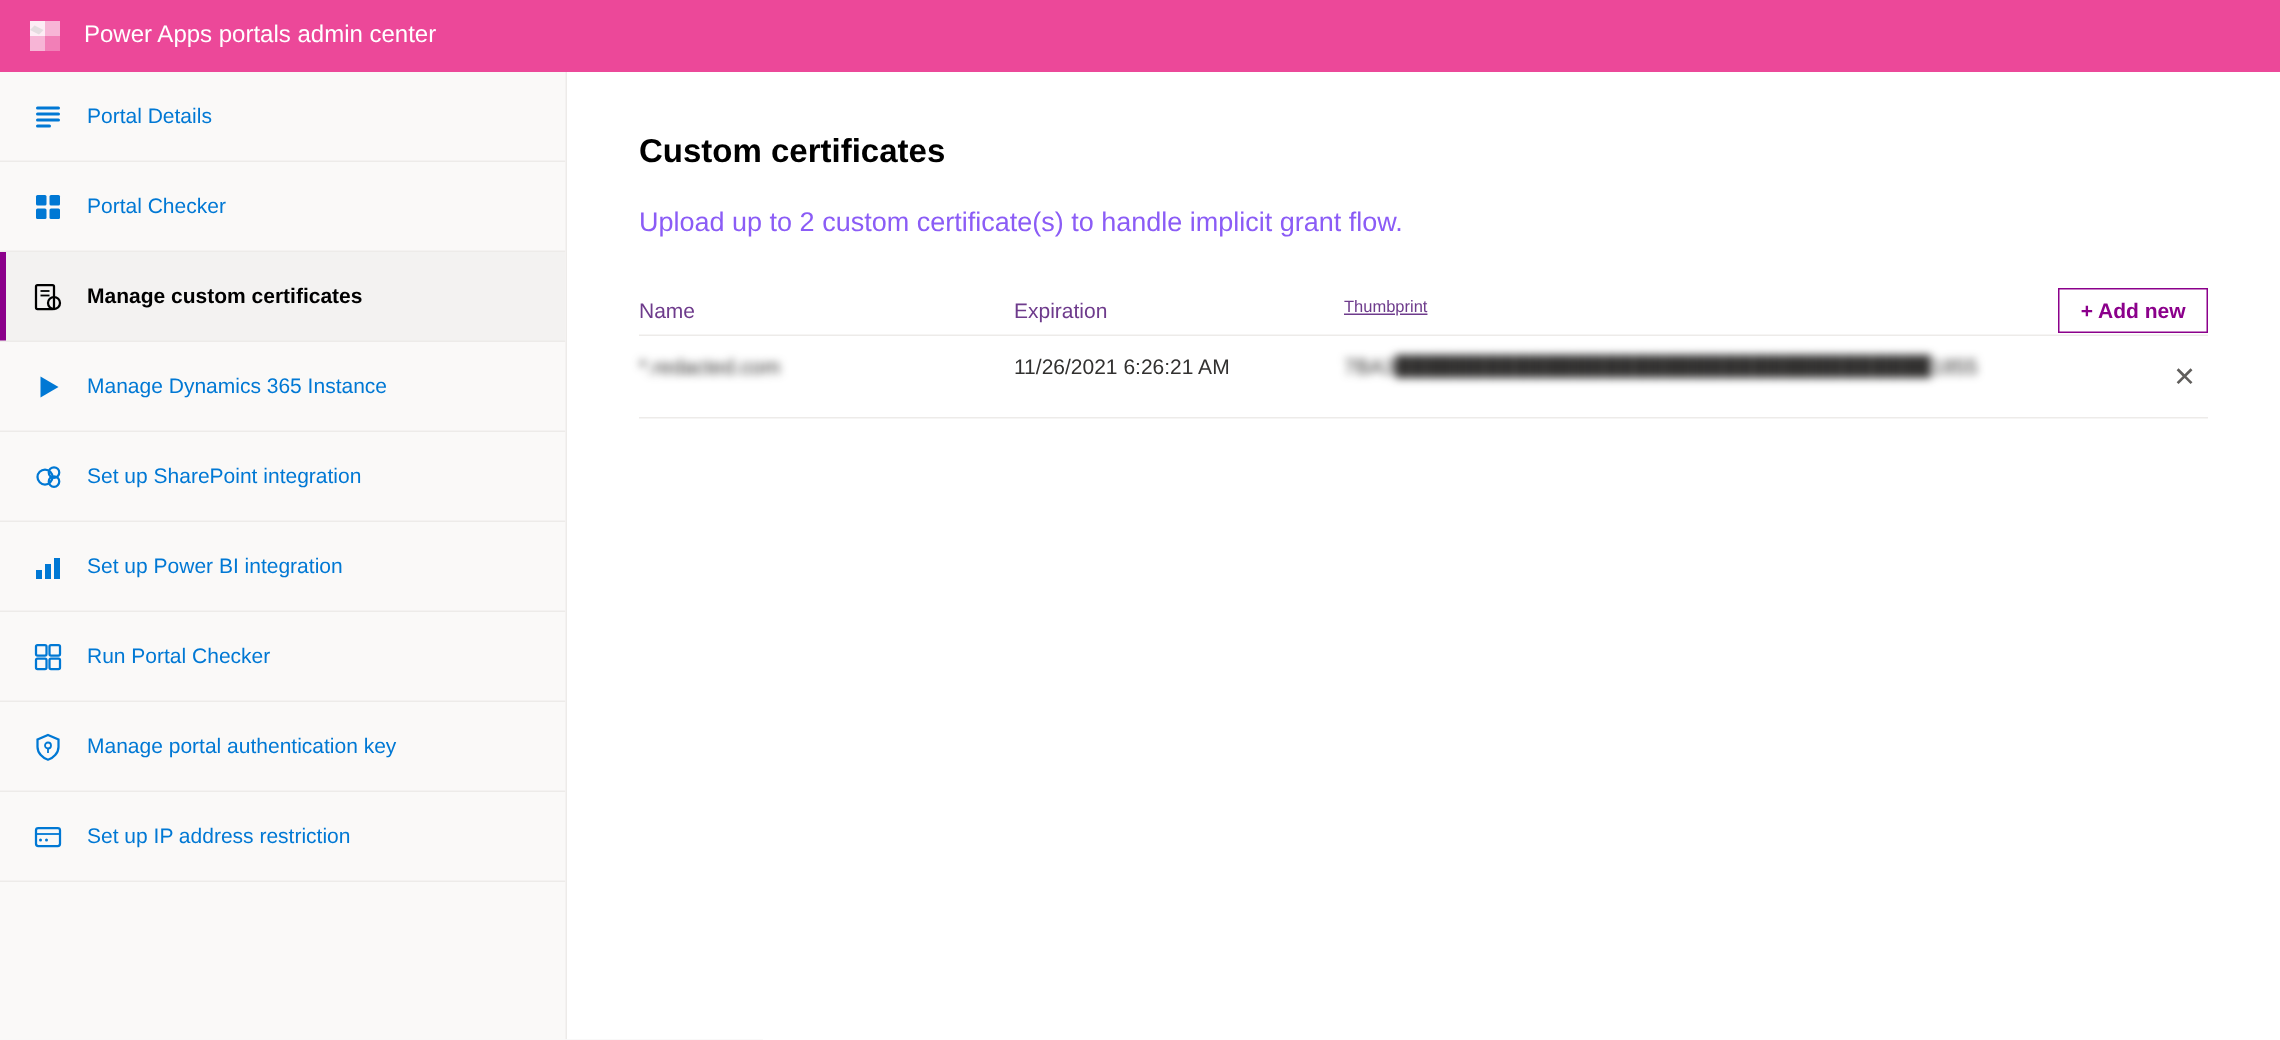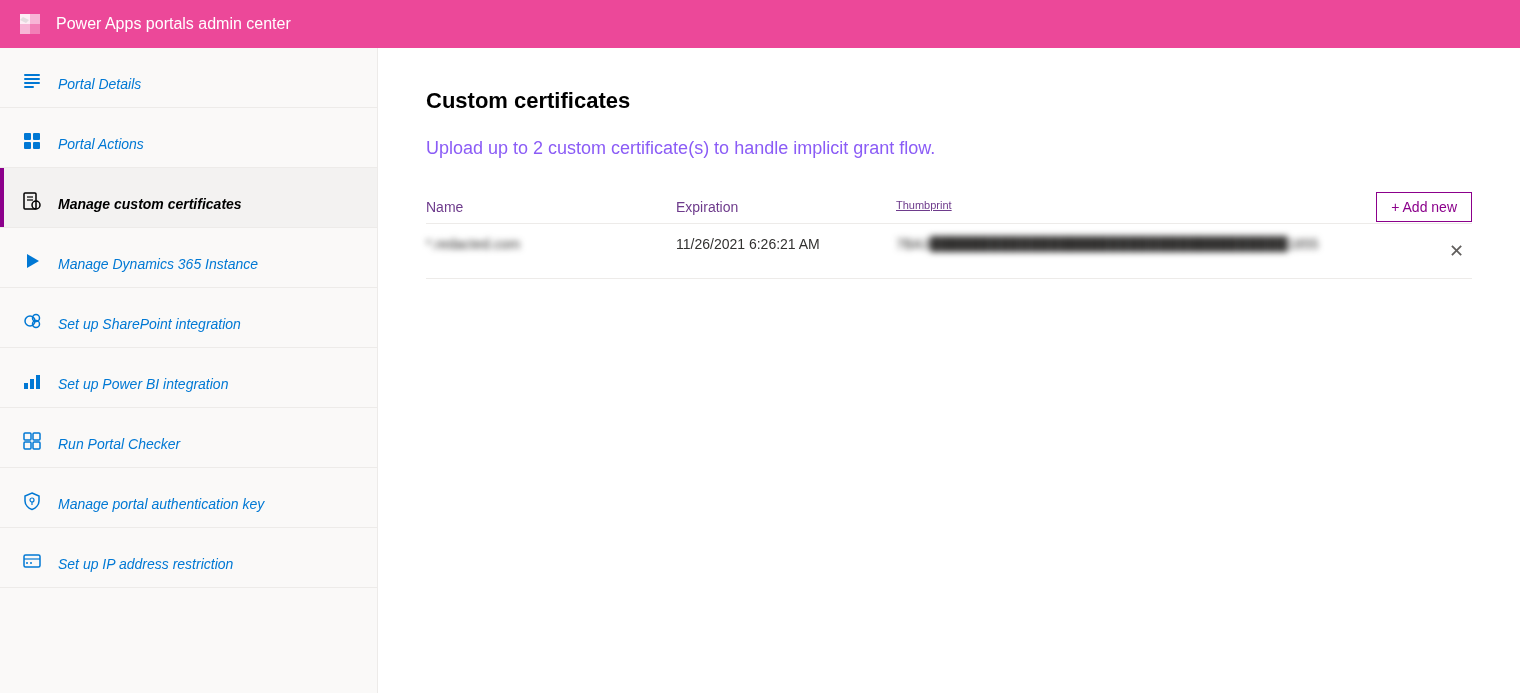--- a/index.html
+++ b/index.html
@@ -38,29 +38,28 @@
     .sidebar {
       width: 378px;
       background: #faf9f8;
       border-right: 1px solid #edebe9;
       overflow-y: auto;
       flex-shrink: 0;
     }
 
     .sidebar-item {
       display: flex;
-      align-items: flex-end;
+      align-items: center;
       padding: 14px 20px;
       cursor: pointer;
       color: #0078d4;
       gap: 14px;
       position: relative;
       border-bottom: 1px solid #edebe9;
       min-height: 60px;
-      font-style: italic;
     }
 
     .sidebar-item.active {
       background: #f3f2f1;
       color: #000;
       font-weight: 600;
     }
 
     .sidebar-item.active::before {
       content: '';
@@ -131,20 +130,21 @@
       display: flex;
       align-items: center;
       gap: 6px;
       border: 1px solid #8b008b;
       color: #8b008b;
       background: #fff;
       padding: 6px 14px;
       cursor: pointer;
       font-size: 14px;
       white-space: nowrap;
+      font-weight: bold;
     }
 
     .divider {
       border: none;
       border-top: 1px solid #edebe9;
       margin: 0;
     }
 
     .table-row {
       display: flex;
@@ -206,21 +206,21 @@
 
     <div class="sidebar-item">
       <span class="sidebar-icon">
         <svg width="20" height="20" viewBox="0 0 20 20" fill="none">
           <rect x="2" y="2" width="7" height="7" rx="1" fill="currentColor"></rect>
           <rect x="11" y="2" width="7" height="7" rx="1" fill="currentColor"></rect>
           <rect x="2" y="11" width="7" height="7" rx="1" fill="currentColor"></rect>
           <rect x="11" y="11" width="7" height="7" rx="1" fill="currentColor"></rect>
         </svg>
       </span>
-      <span class="sidebar-label">Portal Actions</span>
+      <span class="sidebar-label">Portal Checker</span>
     </div>
 
     <div class="sidebar-item active">
       <span class="sidebar-icon">
         <svg width="20" height="20" viewBox="0 0 20 20" fill="none">
           <rect x="2" y="2" width="12" height="16" rx="1" stroke="currentColor" stroke-width="1.5" fill="none"></rect>
           <circle cx="14" cy="14" r="4" stroke="currentColor" stroke-width="1.5" fill="none"></circle>
           <line x1="5" y1="6" x2="11" y2="6" stroke="currentColor" stroke-width="1.2"></line>
           <line x1="5" y1="9" x2="11" y2="9" stroke="currentColor" stroke-width="1.2"></line>
         </svg>

